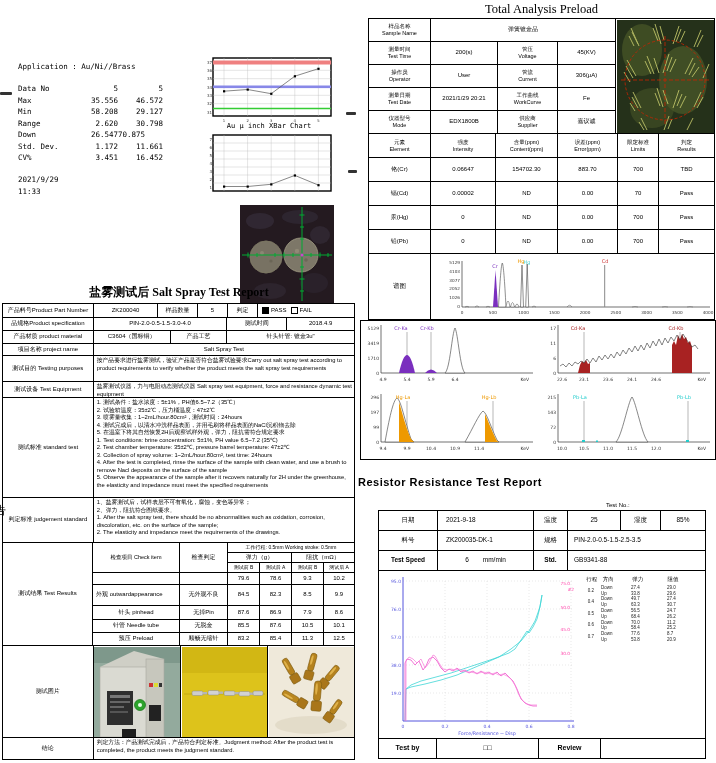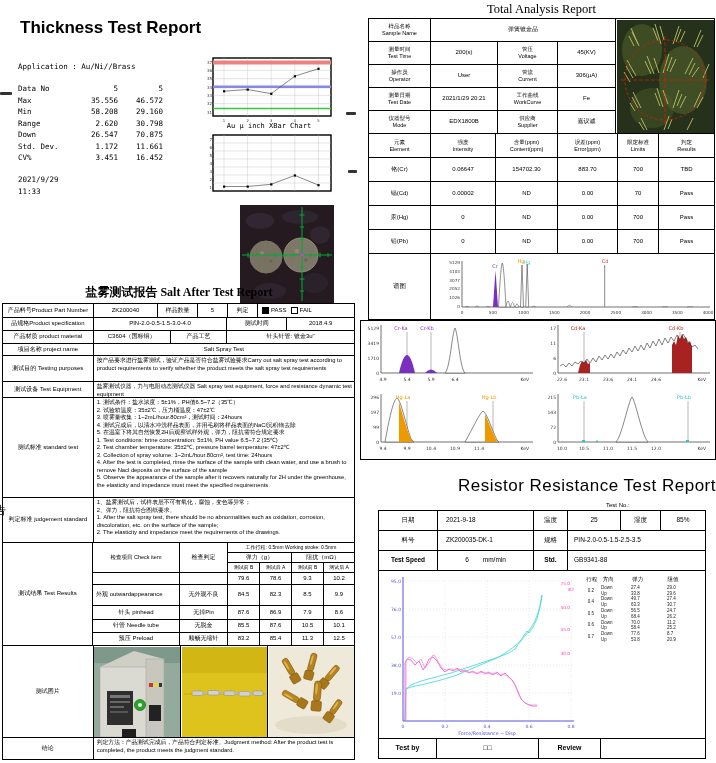--- a/index.html
+++ b/index.html
@@ -22,48 +22,47 @@
 svg text{font-family:"DejaVu Sans",sans-serif}
 .rt{font-size:4.5px;color:#222;line-height:5.8px}
 .rt .h{font-size:5.5px;margin-bottom:2px;color:#000}
 .rt .s{width:22px;text-align:center}
 .rt .d{width:30px}.rt .v{width:36px}
 </style>
 </head>
 <body>
 
 <div class="p" style="left:8px;top:8px;width:340px;height:300px">
-  <div class="p" style="left:12px;top:10px;font-size:17px;font-weight:bold">Thickness Test Report</div>
   <div class="p mono f75" style="left:10px;top:54px">Application : Au/Ni//Brass</div>
 
   <div class="p mono f75" style="left:10px;top:76px;width:150px">
     <div class="row" style="height:11.5px">
         <span style="width:58px">Data No</span>
         <span style="width:42px;text-align:right">5</span>
         <span style="width:45px;text-align:right">5</span>
       </div>
     <div class="row" style="height:11.5px">
         <span style="width:58px">Max</span>
         <span style="width:42px;text-align:right">35.556</span>
         <span style="width:45px;text-align:right">46.572</span>
       </div>
     <div class="row" style="height:11.5px">
         <span style="width:58px">Min</span>
         <span style="width:42px;text-align:right">58.208</span>
-        <span style="width:45px;text-align:right">29.160</span>
+        <span style="width:45px;text-align:right">29.127</span>
       </div>
     <div class="row" style="height:11.5px">
         <span style="width:58px">Range</span>
         <span style="width:42px;text-align:right">2.620</span>
         <span style="width:45px;text-align:right">30.798</span>
       </div>
     <div class="row" style="height:11.5px">
         <span style="width:58px">Down</span>
         <span style="width:42px;text-align:right">26.547</span>
-        <span style="width:45px;text-align:right">70.875</span>
+        <span style="width:45px;text-align:left">70.875</span>
       </div>
     <div class="row" style="height:11.5px">
         <span style="width:58px">Std. Dev.</span>
         <span style="width:42px;text-align:right">1.172</span>
         <span style="width:45px;text-align:right">11.661</span>
       </div>
     <div class="row" style="height:11.5px">
         <span style="width:58px">CV%</span>
         <span style="width:42px;text-align:right">3.451</span>
         <span style="width:45px;text-align:right">16.452</span>
@@ -185,21 +184,21 @@
     <circle cx="62" cy="50" r="1.6" fill="#cc44cc"></circle>
   </svg>
 </div>
 
 <div class="p dash" style="left:0;top:92px;width:12px"></div>
 <div class="p dash" style="left:346px;top:112px;width:10px"></div>
 <div class="p dash" style="left:348px;top:170px;width:9px"></div>
 <div class="p" style="left:-5px;top:503px;font-size:11px">告</div>
 
 <div class="p" style="left:348px;top:2px;width:368px;height:460px">
-  <div class="p serif" style="left:20px;top:0;width:347px;text-align:center;font-size:12.5px">Total Analysis Report</div>
+  <div class="p serif" style="left:20px;top:0;width:347px;text-align:center;font-size:12.5px">Total Analysis Preload</div>
 
   <div class="p tbl" style="left:20px;top:16px;width:347px">
     <div class="row">
       <div>
         <div class="row" style="height:23px">
             <div class="c pre f55" style="width:62px">样品名称
 Sample Name</div>
             <div class="c f6" style="width:185px">弹簧镀金品</div>
           </div>
         <div class="row" style="height:23px">
@@ -457,21 +456,21 @@
           <text x="70" y="60">11.0</text>
           <text x="94" y="60">11.5</text>
           <text x="118" y="60">12.0</text>
           <text x="168" y="60" text-anchor="end">KeV</text>
         </g>
     </svg>
   </div>
 </div>
 
 <div class="p" style="left:2px;top:282px;width:356px;height:481px">
-  <div class="p serif" style="left:0;top:2px;width:354px;text-align:center;font-size:12px;font-weight:bold">盐雾测试报告 Salt After Test Report</div>
+  <div class="p serif" style="left:0;top:2px;width:354px;text-align:center;font-size:12px;font-weight:bold">盐雾测试后 Salt Spray Test Report</div>
 
   <div class="p tbl" style="left:0;top:21px;width:353px">
     <div class="row" style="height:14px">
       <div class="c f6" style="width:91px">产品料号Product Part Number</div>
       <div class="c f6" style="width:64px">ZK200040</div>
       <div class="c f6" style="width:40px">样品数量</div>
       <div class="c f6" style="width:30px">5</div>
       <div class="c f6" style="width:30px">判定</div>
       <div class="c f6 l" style="width:97px">
         <span class="cb" style="background:#000;margin-left:1px"></span>
@@ -680,21 +679,21 @@
     </div>
 
     <div class="row" style="height:22px">
       <div class="c f6" style="width:91px">结论</div>
       <div class="c f58 l tp" style="width:262px">判定方法：产品测试完成后，产品符合判定标准。Judgment method: After the product test is completed, the product meets the judgment standard.</div>
     </div>
   </div>
 </div>
 
 <div class="p" style="left:358px;top:462px;width:358px;height:301px">
-  <div class="p" style="left:0;top:14px;width:358px;text-align:right;font-size:17px;font-weight:normal;letter-spacing:0.5px">Resistor Resistance Test Report</div>
+  <div class="p" style="left:0;top:14px;width:358px;text-align:left;font-size:11px;font-weight:bold;letter-spacing:0.5px">Resistor Resistance Test Report</div>
   <div class="p f6" style="left:248px;top:40px">Test No.:</div>
 
   <div class="p tbl" style="left:20px;top:48px;width:328px">
     <div class="row" style="height:20px">
       <div class="c f65" style="width:59px">日期</div>
       <div class="c f65 l" style="width:96px;padding-left:8px">2021-9-18</div>
       <div class="c f65" style="width:34px">温度</div>
       <div class="c f65" style="width:53px">25</div>
       <div class="c f65" style="width:40px">湿度</div>
       <div class="c f65" style="width:45px">85%</div>

